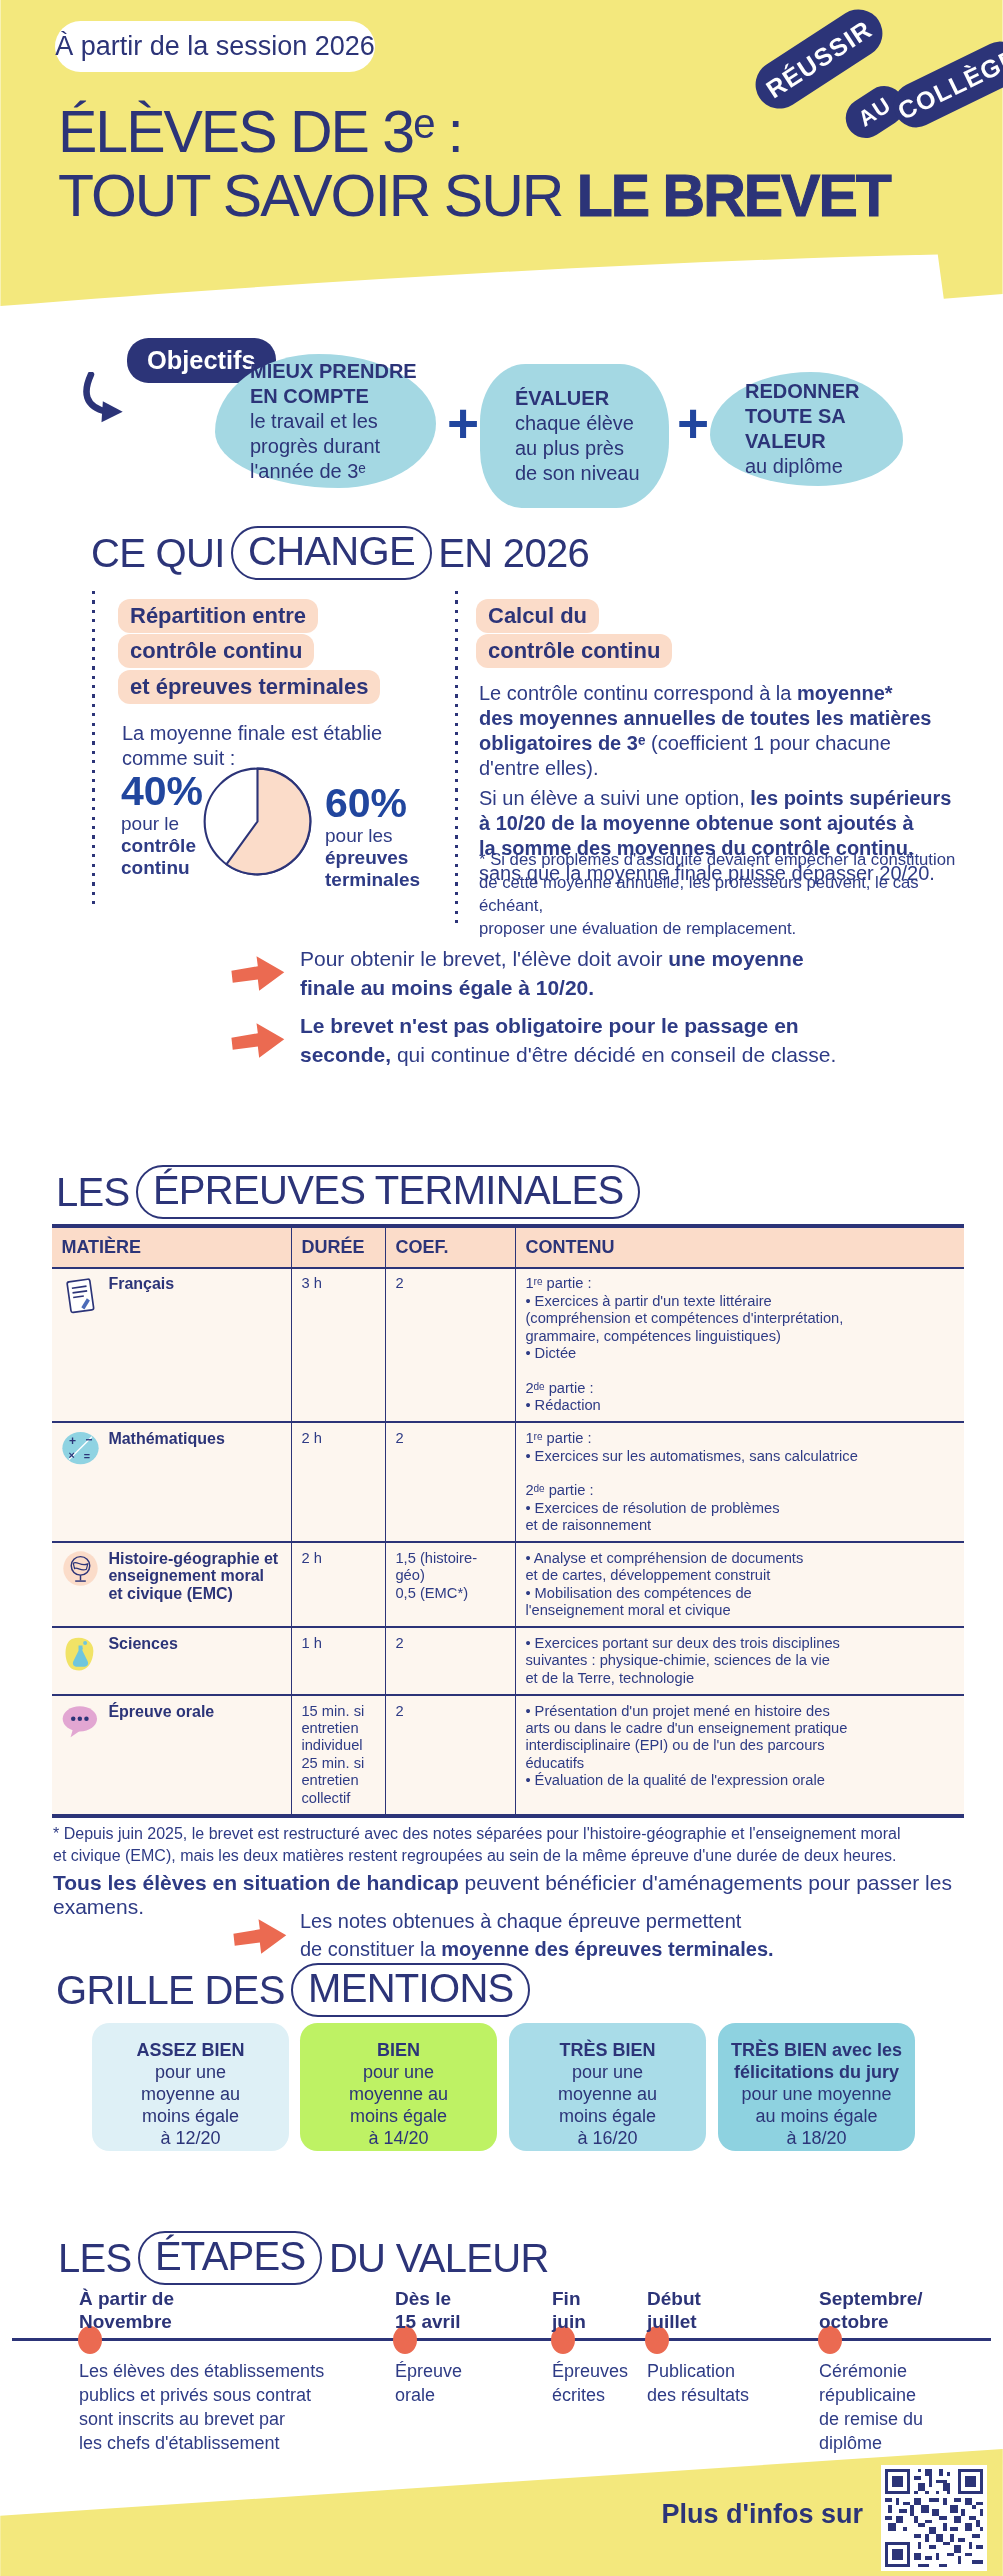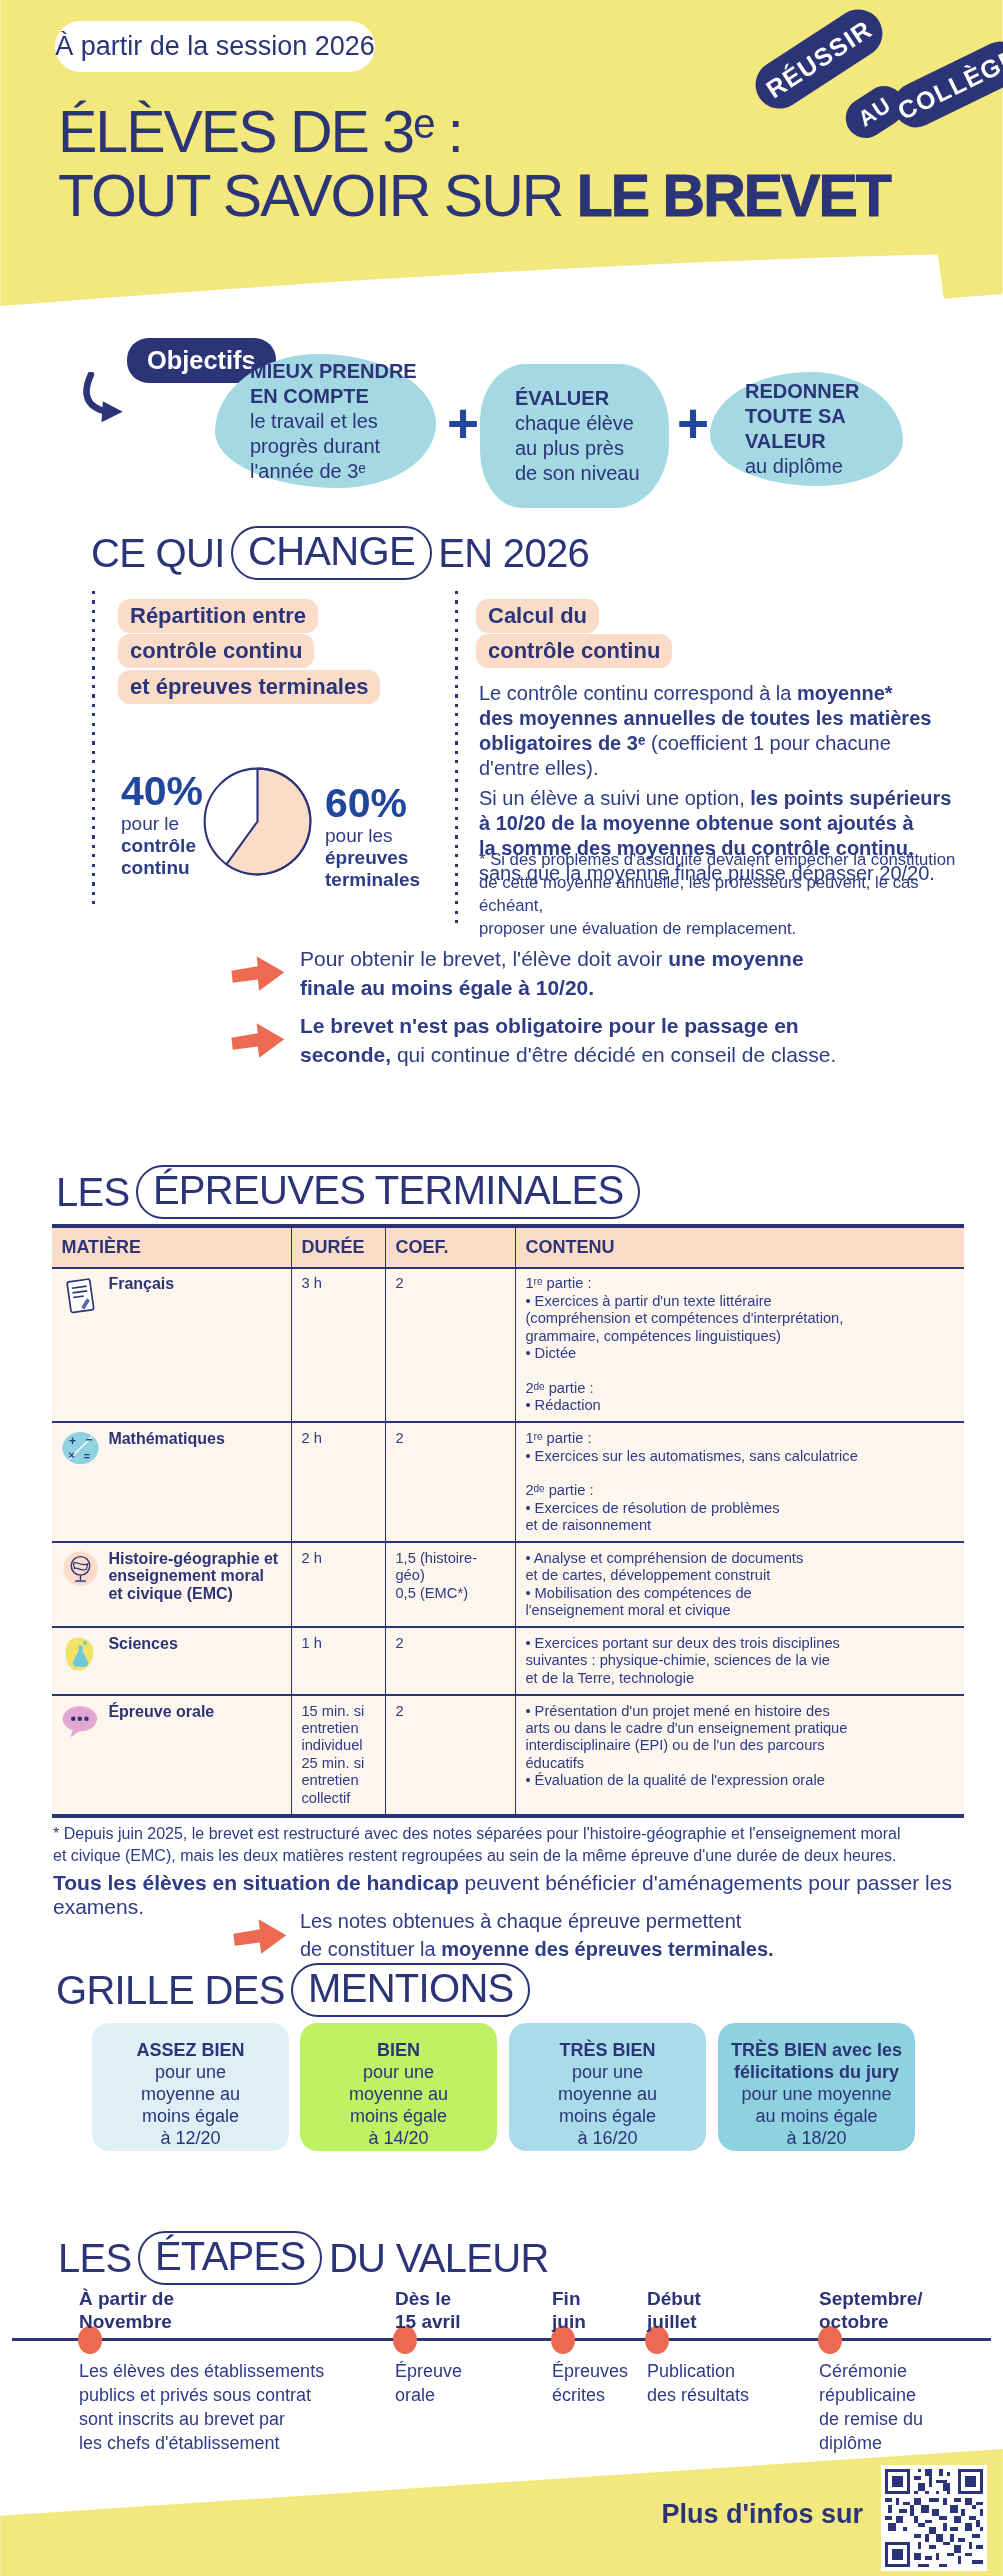--- a/index.html
+++ b/index.html
@@ -150,20 +150,21 @@
   </div>
 
   <div class="dotline" style="left:92px;top:591px;height:314px"></div>
   <div class="dotline" style="left:455px;top:591px;height:332px"></div>
 
   <div class="abs hl-lines" style="left:118px;top:599px;width:321px">
     <span>Répartition entre</span><br>
     <span>contrôle continu</span><br>
     <span>et épreuves terminales</span>
   </div>
+  <div class="abs col-text" style="left:122px;top:721px">La moyenne finale est établie<br>comme suit :</div>
 
   <div class="abs" style="left:121px;top:769px">
     <div class="pct-num">40%</div>
     <div class="pct-sub">pour le<br><b>contrôle</b><br><b>continu</b></div>
   </div>
 
   <svg class="abs" style="left:202px;top:766px" width="111" height="111" viewBox="-105 -105 210 210">
     <circle cx="0" cy="0" r="100" fill="#ffffff" stroke="#2c3478" stroke-width="4"></circle>
     <path d="M0,0 L0,-100 A100,100 0 1 1 -58.8,80.9 Z" fill="#fbdcc9" stroke="#2c3478" stroke-width="4" stroke-linejoin="round"></path>
   </svg>

